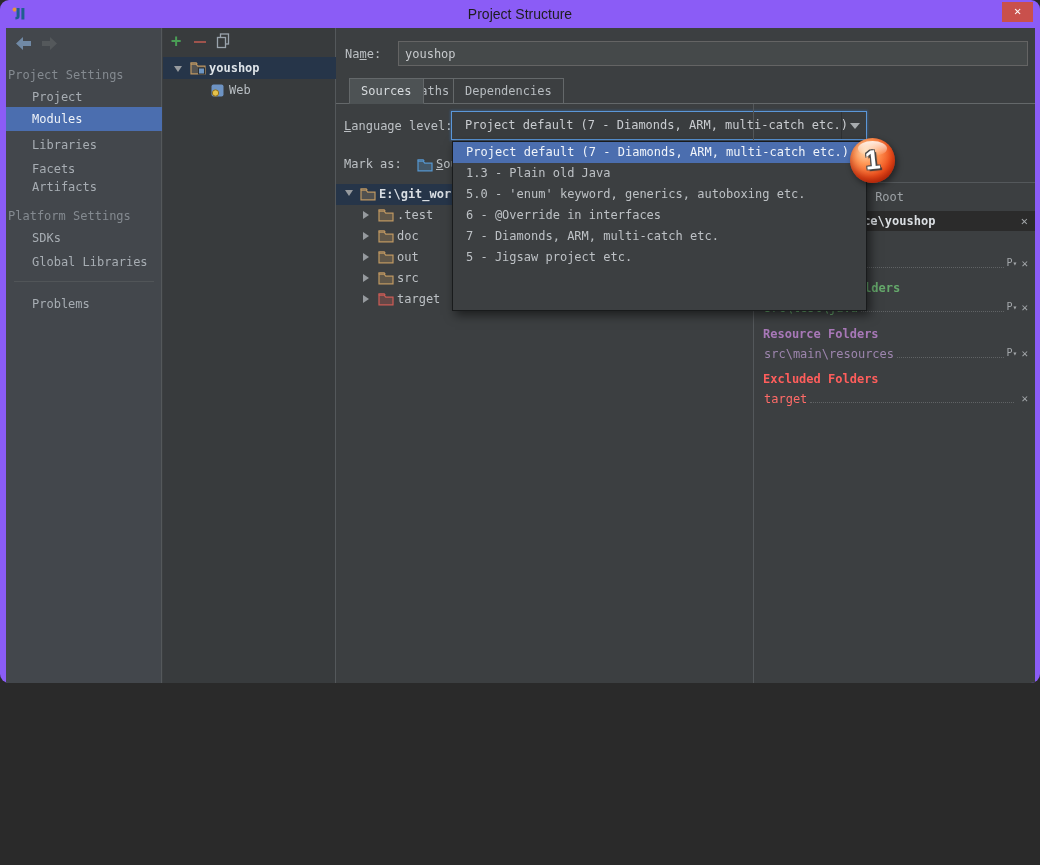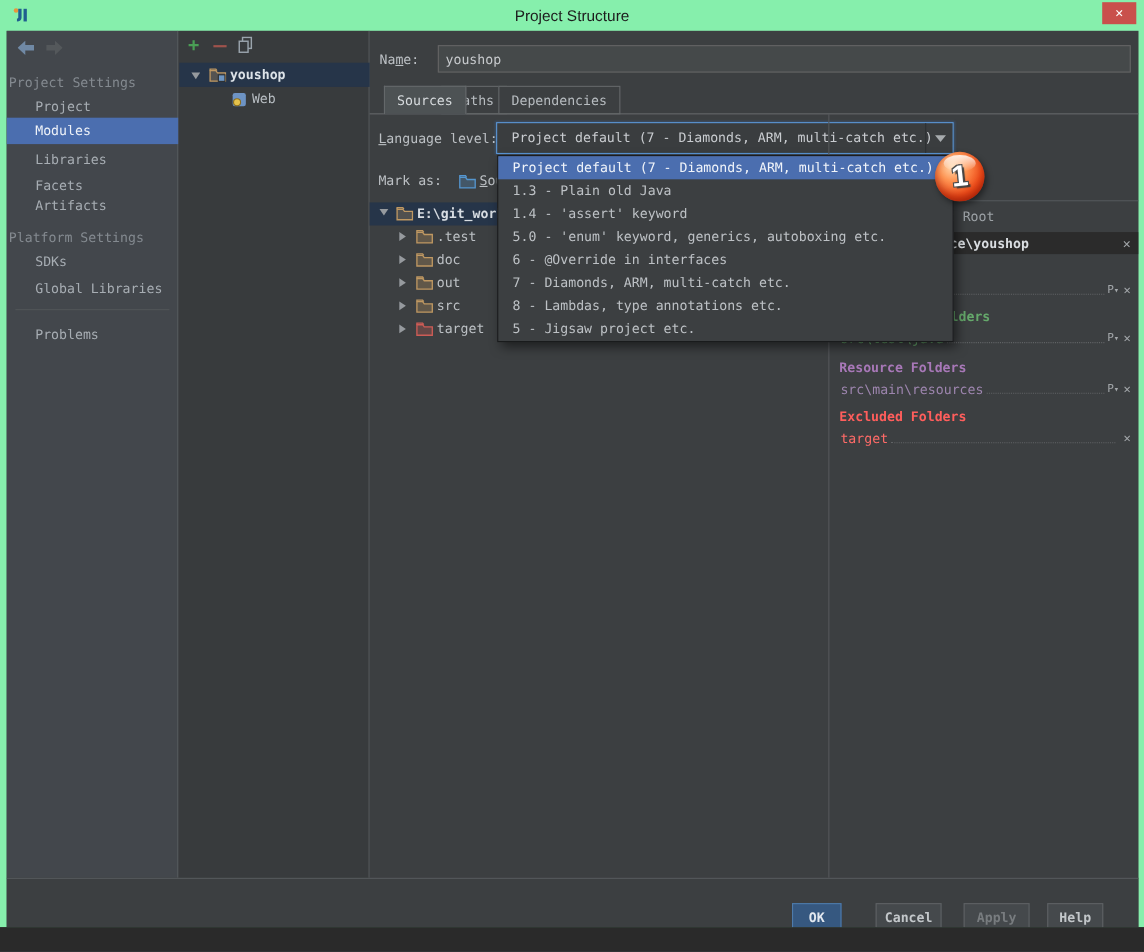--- a/index.html
+++ b/index.html
@@ -1,19 +1,19 @@
 <!DOCTYPE html>
 <html><head>
 <meta charset="utf-8">
 <style>
   html,body{margin:0;padding:0;background:#2a2a2a;}
   *{box-sizing:border-box;}
   .mono{font-family:"DejaVu Sans Mono","Liberation Mono",monospace;}
-  .window{position:relative;width:1040px;height:843px;background:#86efac;overflow:hidden;
-          font-family:"DejaVu Sans Mono","Liberation Mono",monospace;font-size:12px;}
+  .window{position:relative;width:1040px;height:683px;background:#8b5cf6;overflow:hidden;
+          font-family:"DejaVu Sans Mono","Liberation Mono",monospace;font-size:12px;border-radius:9px;}
   
   .titlebar-title{position:absolute;left:0;right:0;top:6px;text-align:center;
           font-family:"Liberation Sans",sans-serif;font-size:14px;color:#1d1d1d;}
   .logo{position:absolute;left:10px;top:5px;}
   .close-btn{position:absolute;left:1002px;top:2px;width:31px;height:20px;background:#c9504c;
           color:#fff;text-align:center;line-height:19px;font-size:12px;font-weight:bold;cursor:default;}
   
   #content{position:absolute;left:6px;top:28px;width:1029px;height:829px;background:#3c3f41;overflow:hidden;}
   .vline{position:absolute;width:1px;background:#54585b;}
   .hline{position:absolute;height:1px;background:#54585b;}
@@ -262,25 +262,23 @@
     <div class="rp-title" style="top:344px;color:#ff5e5c">Excluded Folders</div>
     <div class="rp-row" style="top:362px">
       <span class="path" style="color:#ff6b68">target</span>
       <span class="leader"></span>
       <span class="x">✕</span>
     </div>
 
     <div class="popup">
       <div class="popup-item selected">Project default (7 - Diamonds, ARM, multi-catch etc.)</div>
       <div class="popup-item">1.3 - Plain old Java</div>
-      <div class="popup-item">1.4 - 'assert' keyword</div>
       <div class="popup-item">5.0 - 'enum' keyword, generics, autoboxing etc.</div>
       <div class="popup-item">6 - @Override in interfaces</div>
       <div class="popup-item">7 - Diamonds, ARM, multi-catch etc.</div>
-      <div class="popup-item">8 - Lambdas, type annotations etc.</div>
       <div class="popup-item">5 - Jigsaw project etc.</div>
     </div>
 
     <div class="badge">
       <span class="num">1</span>
     </div>
 
     <div class="footer">
       <div class="btn primary" style="left:714px;width:45px"><span>OK</span></div>
       <div class="btn" style="left:790px;width:60px"><span>Cancel</span></div>

